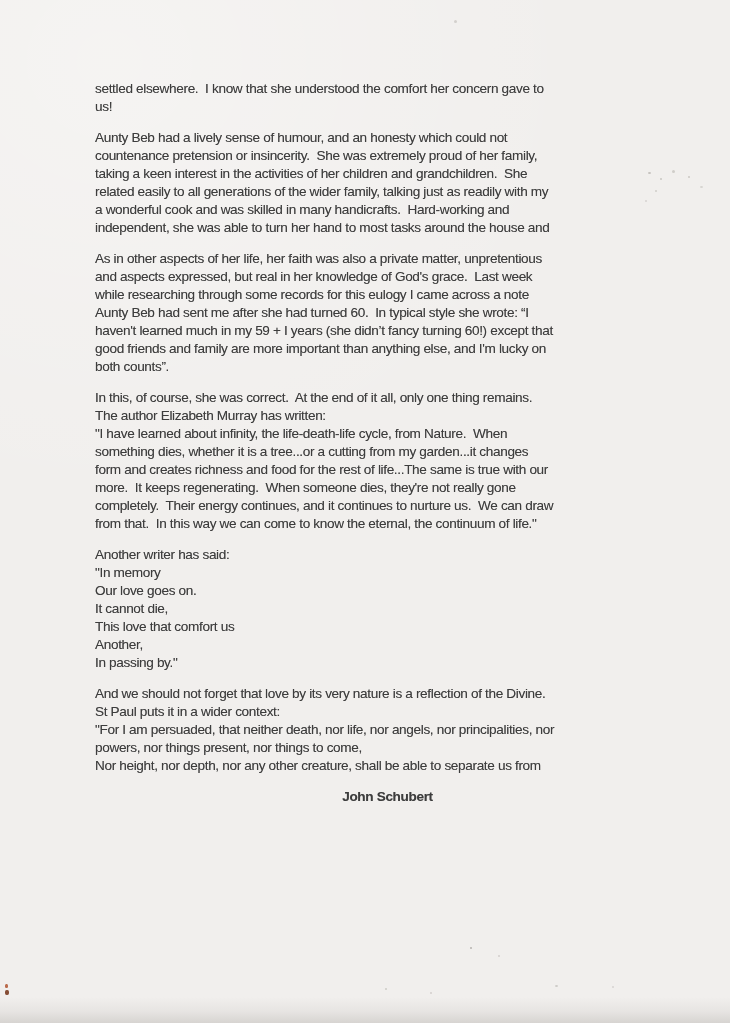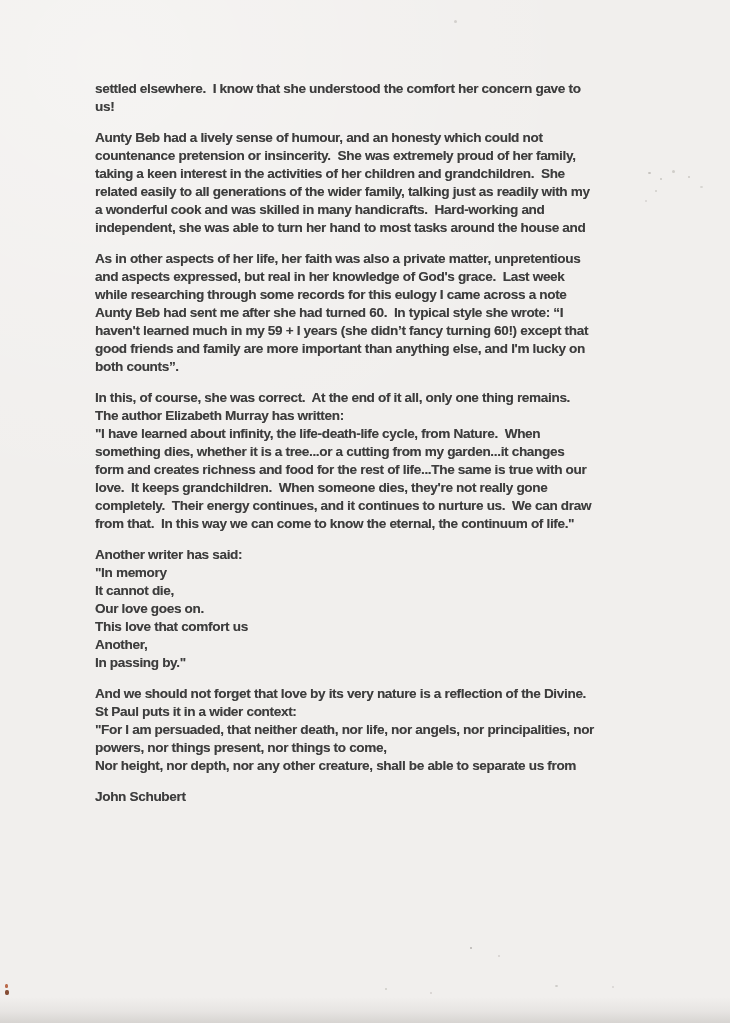--- a/index.html
+++ b/index.html
@@ -35,24 +35,25 @@
     top: 80px;
     width: 585px;
     font-family: "Liberation Sans", "DejaVu Sans", sans-serif;
     font-size: 13.6px;
     line-height: 18px;
     letter-spacing: -0.35px;
     color: var(--ink, #3d3d3d);
     text-shadow: 0 0 0.6px rgba(61,61,61,0.45);
   }
   .para { margin: 0 0 13px 0; }
-  .line { white-space: pre; font-weight: bold; }
+  .line { white-space: pre; }
   .signature {
     font-weight: bold;
     white-space: pre;
+    text-align: center;
   }
   .speck {
     position: absolute;
     border-radius: 50%;
     pointer-events: none;
   }
 </style>
 </head>
 <body>
 
@@ -80,29 +81,29 @@
           <div class="line">haven't learned much in my 59 + I years (she didn’t fancy turning 60!) except that</div>
           <div class="line">good friends and family are more important than anything else, and I'm lucky on</div>
           <div class="line">both counts”.</div>
         </div>
         <div class="para">
           <div class="line">In this, of course, she was correct.  At the end of it all, only one thing remains.</div>
           <div class="line">The author Elizabeth Murray has written:</div>
           <div class="line">"I have learned about infinity, the life-death-life cycle, from Nature.  When</div>
           <div class="line">something dies, whether it is a tree...or a cutting from my garden...it changes</div>
           <div class="line">form and creates richness and food for the rest of life...The same is true with our</div>
-          <div class="line">love.  It keeps grandchildren.  When someone dies, they're not really gone</div>
+          <div class="line">more.  It keeps regenerating.  When someone dies, they're not really gone</div>
           <div class="line">completely.  Their energy continues, and it continues to nurture us.  We can draw</div>
           <div class="line">from that.  In this way we can come to know the eternal, the continuum of life."</div>
         </div>
         <div class="para">
           <div class="line">Another writer has said:</div>
           <div class="line">"In memory</div>
+          <div class="line">Our love goes on.</div>
           <div class="line">It cannot die,</div>
-          <div class="line">Our love goes on.</div>
           <div class="line">This love that comfort us</div>
           <div class="line">Another,</div>
           <div class="line">In passing by."</div>
         </div>
         <div class="para">
           <div class="line">And we should not forget that love by its very nature is a reflection of the Divine.</div>
           <div class="line">St Paul puts it in a wider context:</div>
           <div class="line">"For I am persuaded, that neither death, nor life, nor angels, nor principalities, nor</div>
           <div class="line">powers, nor things present, nor things to come,</div>
           <div class="line">Nor height, nor depth, nor any other creature, shall be able to separate us from</div>

